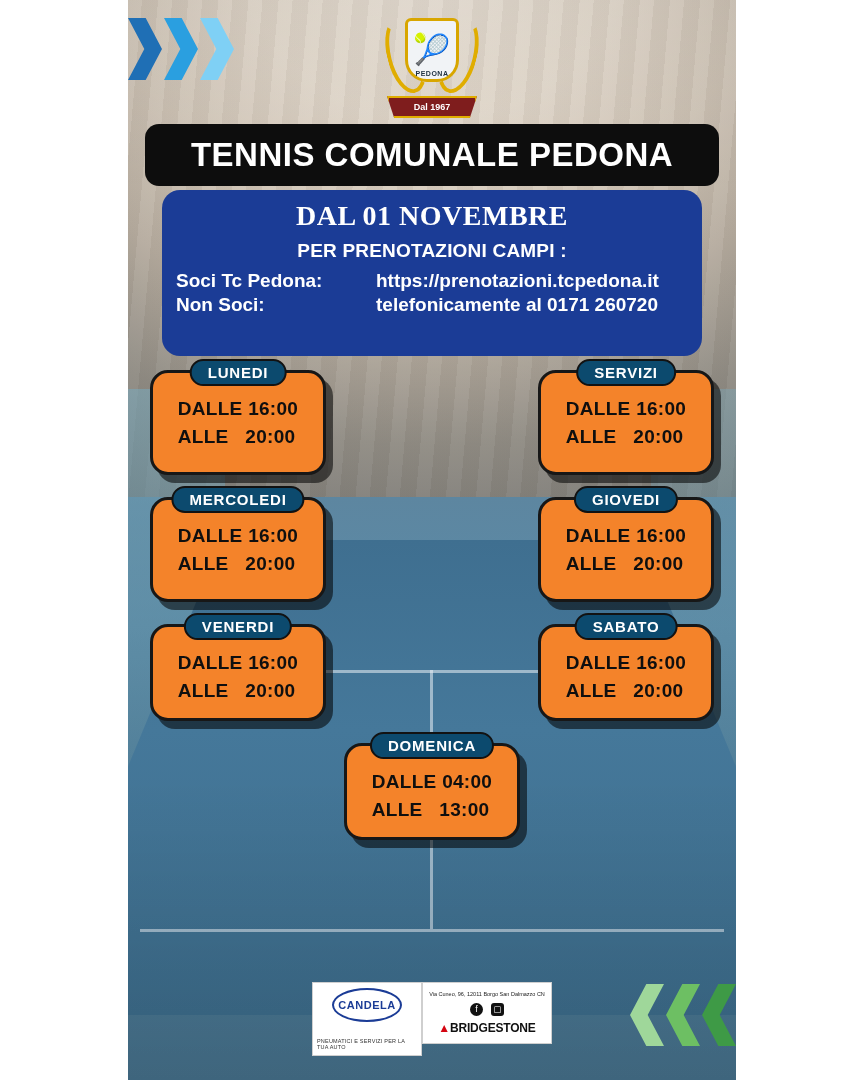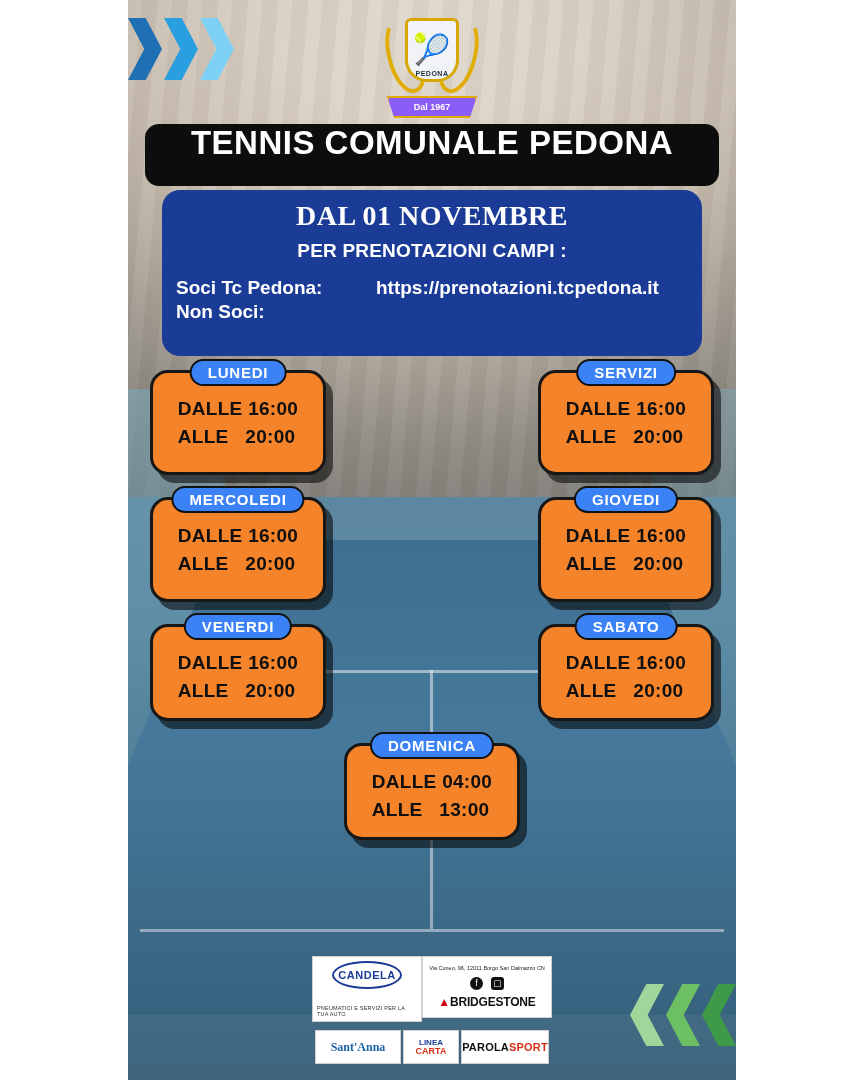--- a/index.html
+++ b/index.html
@@ -147,42 +147,42 @@
   }
   .laurel-l { left: 14px; border-right-color: transparent; border-top-color: transparent; transform: rotate(-14deg); }
   .laurel-r { right: 14px; border-left-color: transparent; border-top-color: transparent; transform: rotate(14deg); }
   .ribbon {
     position: absolute;
     left: 50%;
     transform: translateX(-50%);
     bottom: 4px;
     width: 86px;
     height: 18px;
-    background: #8b5cf6;
+    background: #7f1d1d;
     border: 2px solid #e0ad00;
     color: #ffffff;
     font-size: 9px;
     font-weight: bold;
     display: flex;
     align-items: center;
     justify-content: center;
     clip-path: polygon(0 0, 100% 0, 92% 100%, 8% 100%);
   }
 
   
   .title-bar {
     position: absolute;
     left: 17px;
     right: 17px;
     top: 124px;
     height: 62px;
     background: #0d0d0d;
     border-radius: 14px;
     display: flex;
-    align-items: flex-start;
+    align-items: center;
     justify-content: center;
   }
   .title-bar h1 {
     margin: 0;
     color: #ffffff;
     font-size: 33px;
     font-weight: 800;
     letter-spacing: 0.5px;
     font-family: "Liberation Sans", sans-serif;
   }
@@ -215,21 +215,21 @@
     line-height: 1.15;
     letter-spacing: 0.5px;
   }
   .info-sub {
     margin-top: 8px;
     font-size: 19px;
     font-weight: bold;
     letter-spacing: 0.2px;
   }
   .info-rows {
-    margin-top: 15px;
+    margin-top: 8px;
     display: flex;
     flex-direction: column;
     gap: 2px;
     text-align: left;
   }
   .info-row {
     display: flex;
     align-items: baseline;
     font-size: 19px;
     font-weight: bold;
@@ -261,21 +261,21 @@
     padding: 22px 10px 14px;
     box-sizing: border-box;
     text-align: center;
   }
   .card.tall { padding-bottom: 22px; }
   .card-badge {
     position: absolute;
     left: 50%;
     transform: translateX(-50%);
     top: -14px;
-    background: #3b82f6;
+    background: #0c4a6e;
     border: 2px solid #121212;
     border-radius: 14px;
     color: #ffffff;
     font-size: 15px;
     font-weight: 800;
     letter-spacing: 0.8px;
     padding: 3px 16px;
     white-space: nowrap;
     text-align: right;
   }
@@ -306,21 +306,21 @@
   .sponsor-box {
     background: #ffffff;
     border: 1px solid #cfcfcf;
     display: flex;
     align-items: center;
     justify-content: center;
     box-sizing: border-box;
   }
   .candela-box {
     width: 110px;
-    height: 66px;
+    height: 74px;
     flex-direction: column;
     gap: 16px;
     padding: 4px;
   }
   .candela-oval {
     width: 66px;
     height: 30px;
     border: 2px solid #1b3c96;
     border-radius: 50%;
     display: flex;
@@ -434,20 +434,21 @@
     <div class="info-panel">
       <div class="info-h2">DAL 01 NOVEMBRE</div>
       <div class="info-sub">PER PRENOTAZIONI CAMPI :</div>
       <div class="info-rows">
         <div class="info-row">
           <span class="info-label">Soci Tc Pedona:</span>
           <span class="info-value">https://prenotazioni.tcpedona.it</span>
         </div>
         <div class="info-row">
           <span class="info-label">Non Soci:</span>
+          <span class="info-value">telefonicamente al 0171 260720</span>
         </div>
       </div>
     </div>
 
     <div class="days">
 
       <div class="day-row">
         <div class="card tall">
           <div class="card-badge">LUNEDI</div>
           <div class="times">
@@ -518,28 +519,16 @@
         </div>
         <div class="sponsor-box addr-box">
           <div class="addr-line">Via Cuneo, 96, 12011 Borgo San Dalmazzo CN</div>
           <div class="social-row">
             <span class="social-ic fb">f</span>
             <span class="social-ic">▢</span>
           </div>
           <div class="bridgestone"><span class="b-red">▲</span><span>BRIDGESTONE</span></div>
         </div>
       </div>
-      <div class="sponsor-bottom">
-        <div class="sponsor-box sant-box">
-          <span class="sant-text">Sant'Anna</span>
-        </div>
-        <div class="sponsor-box linea-box">
-          <span class="linea-l1">LINEA</span>
-          <span class="linea-l2">CARTA</span>
-        </div>
-        <div class="sponsor-box parola-box">
-          <span class="parola-text"><span>PAROLA</span><span class="p-red">SPORT</span></span>
-        </div>
-      </div>
     </div>
 
   </div>
 </div>
 
 </body></html>

